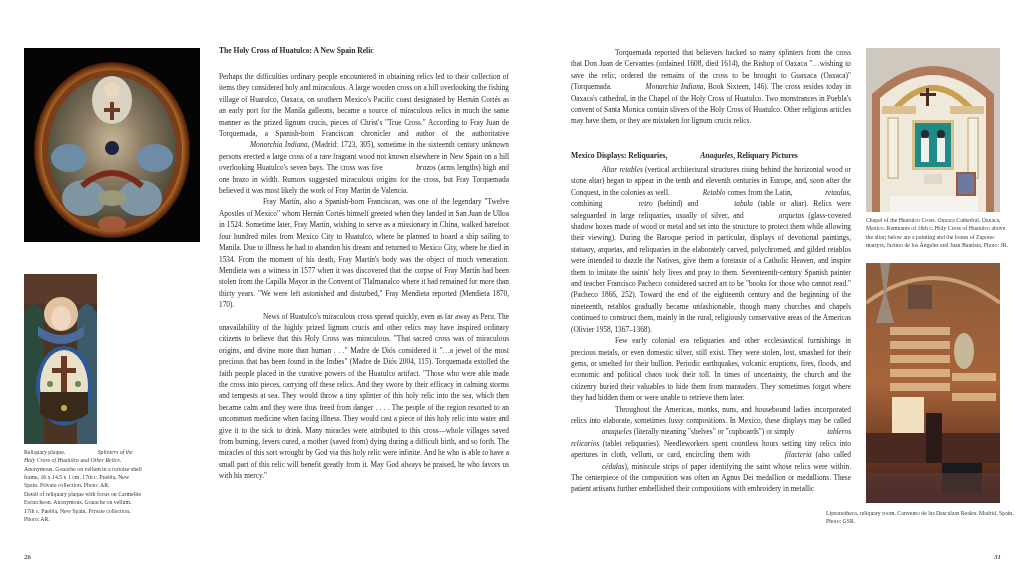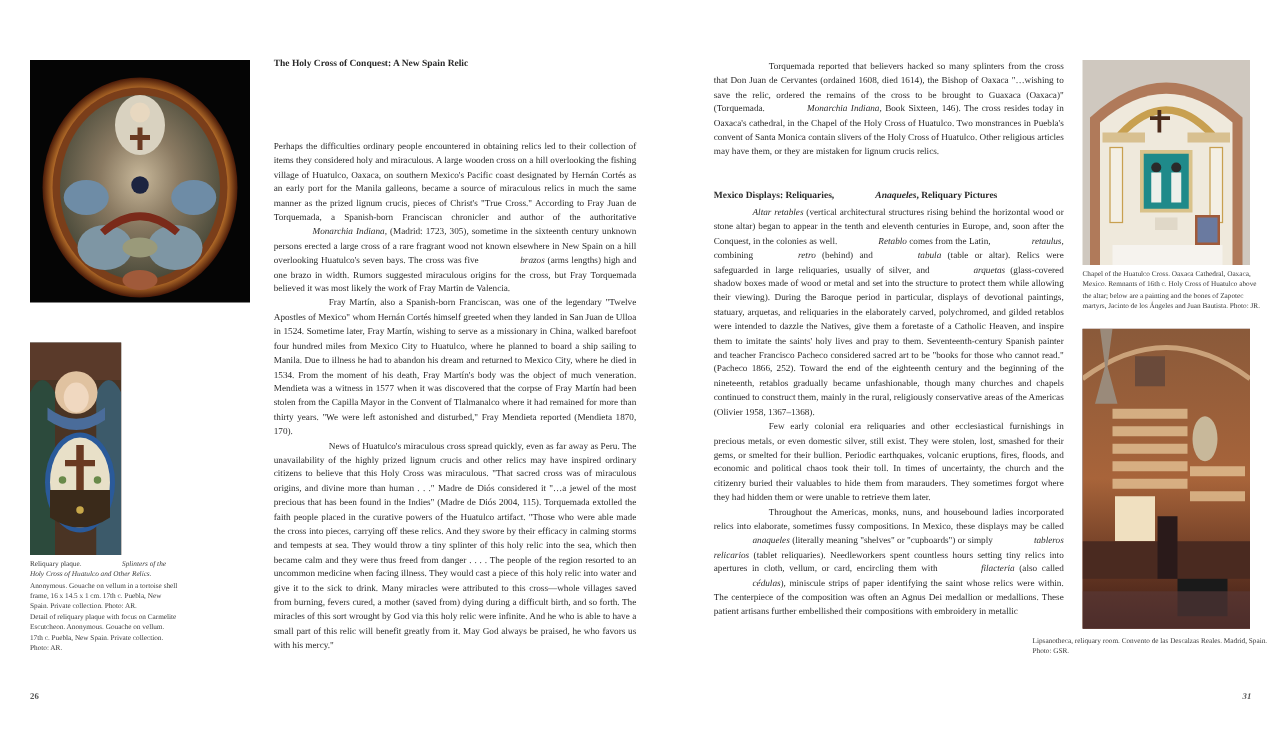--- a/index.html
+++ b/index.html
@@ -65,23 +65,23 @@
       <ellipse cx="40" cy="112" rx="24" ry="36" fill="#e8e0c8"></ellipse>
       <path d="M16 118 L64 118 L64 140 Q40 156 16 140Z" fill="#3a2a1a"></path>
       <rect x="37" y="82" width="6" height="36" fill="#6a3a22"></rect>
       <rect x="28" y="94" width="24" height="5" fill="#6a3a22"></rect>
       <circle cx="26" cy="110" r="3" fill="#6a8a4a"></circle>
       <circle cx="54" cy="110" r="3" fill="#6a8a4a"></circle>
       <circle cx="40" cy="134" r="3" fill="#c8a84a"></circle>
     </svg>
   </div>
 
-  <div class="abs heading" style="left:219px;top:45px;width:290px;">The Holy Cross of Conquest: A New Spain Relic</div>
+  <div class="abs heading" style="left:219px;top:45px;width:290px;">The Holy Cross of Huatulco: A New Spain Relic</div>
 
-  <div class="abs body-text" id="left-body" style="left:219px;top:71px;width:290px;margin-top:40px;">
+  <div class="abs body-text" id="left-body" style="left:219px;top:71px;width:290px;">
       <p><span>Perhaps the difficulties ordinary people encountered in obtaining relics led to their collection of items they considered holy and miraculous. A large wooden cross on a hill overlooking the fishing village of Huatulco, Oaxaca, on southern Mexico's Pacific coast designated by Hernán Cortés as an early port for the Manila galleons, became a source of miraculous relics in much the same manner as the prized lignum crucis, pieces of Christ's "True Cross." According to Fray Juan de Torquemada, a Spanish-born Franciscan chronicler and author of the authoritative </span><i>Monarchia Indiana</i><span>, (Madrid: 1723, 305), sometime in the sixteenth century unknown persons erected a large cross of a rare fragrant wood not known elsewhere in New Spain on a hill overlooking Huatulco's seven bays. The cross was five </span><i>brazos</i><span> (arms lengths) high and one brazo in width. Rumors suggested miraculous origins for the cross, but Fray Torquemada believed it was most likely the work of Fray Martin de Valencia.</span></p>
       <p class="indent"><span>Fray Martín, also a Spanish-born Franciscan, was one of the legendary "Twelve Apostles of Mexico" whom Hernán Cortés himself greeted when they landed in San Juan de Ulloa in 1524. Sometime later, Fray Martín, wishing to serve as a missionary in China, walked barefoot four hundred miles from Mexico City to Huatulco, where he planned to board a ship sailing to Manila. Due to illness he had to abandon his dream and returned to Mexico City, where he died in 1534. From the moment of his death, Fray Martín's body was the object of much veneration. Mendieta was a witness in 1577 when it was discovered that the corpse of Fray Martín had been stolen from the Capilla Mayor in the Convent of Tlalmanalco where it had remained for more than thirty years. "We were left astonished and disturbed," Fray Mendieta reported (Mendieta 1870, 170).</span></p>
       <p class="indent"><span>News of Huatulco's miraculous cross spread quickly, even as far away as Peru. The unavailability of the highly prized lignum crucis and other relics may have inspired ordinary citizens to believe that this Holy Cross was miraculous. "That sacred cross was of miraculous origins, and divine more than human . . ." Madre de Diós considered it "…a jewel of the most precious that has been found in the Indies" (Madre de Diós 2004, 115). Torquemada extolled the faith people placed in the curative powers of the Huatulco artifact. "Those who were able made the cross into pieces, carrying off these relics. And they swore by their efficacy in calming storms and tempests at sea. They would throw a tiny splinter of this holy relic into the sea, which then became calm and they were thus freed from danger . . . . The people of the region resorted to an uncommon medicine when facing illness. They would cast a piece of this holy relic into water and give it to the sick to drink. Many miracles were attributed to this cross—whole villages saved from burning, fevers cured, a mother (saved from) dying during a difficult birth, and so forth. The miracles of this sort wrought by God via this holy relic were infinite. And he who is able to have a small part of this relic will benefit greatly from it. May God always be praised, he who favors us with his mercy."</span></p>
     </div>
 
   <div class="abs caption" id="left-cap-0" style="left:24px;top:448px;width:118px;"><span>Reliquary plaque. </span><i>Splinters of the Holy Cross of Huatulco and Other Relics.</i><span> Anonymous. Gouache on vellum in a tortoise shell frame, 16 x 14.5 x 1 cm. 17th c. Puebla, New Spain. Private collection. Photo: AR.</span></div>
   <div class="abs caption" id="left-cap-1" style="left:24px;top:490px;width:118px;"><span>Detail of reliquary plaque with focus on Carmelite Escutcheon. Anonymous. Gouache on vellum. 17th c. Puebla, New Spain. Private collection. Photo: AR.</span></div>
 
   <div class="abs pagenum" style="left:24px;top:553px;">26</div>
 </div>

